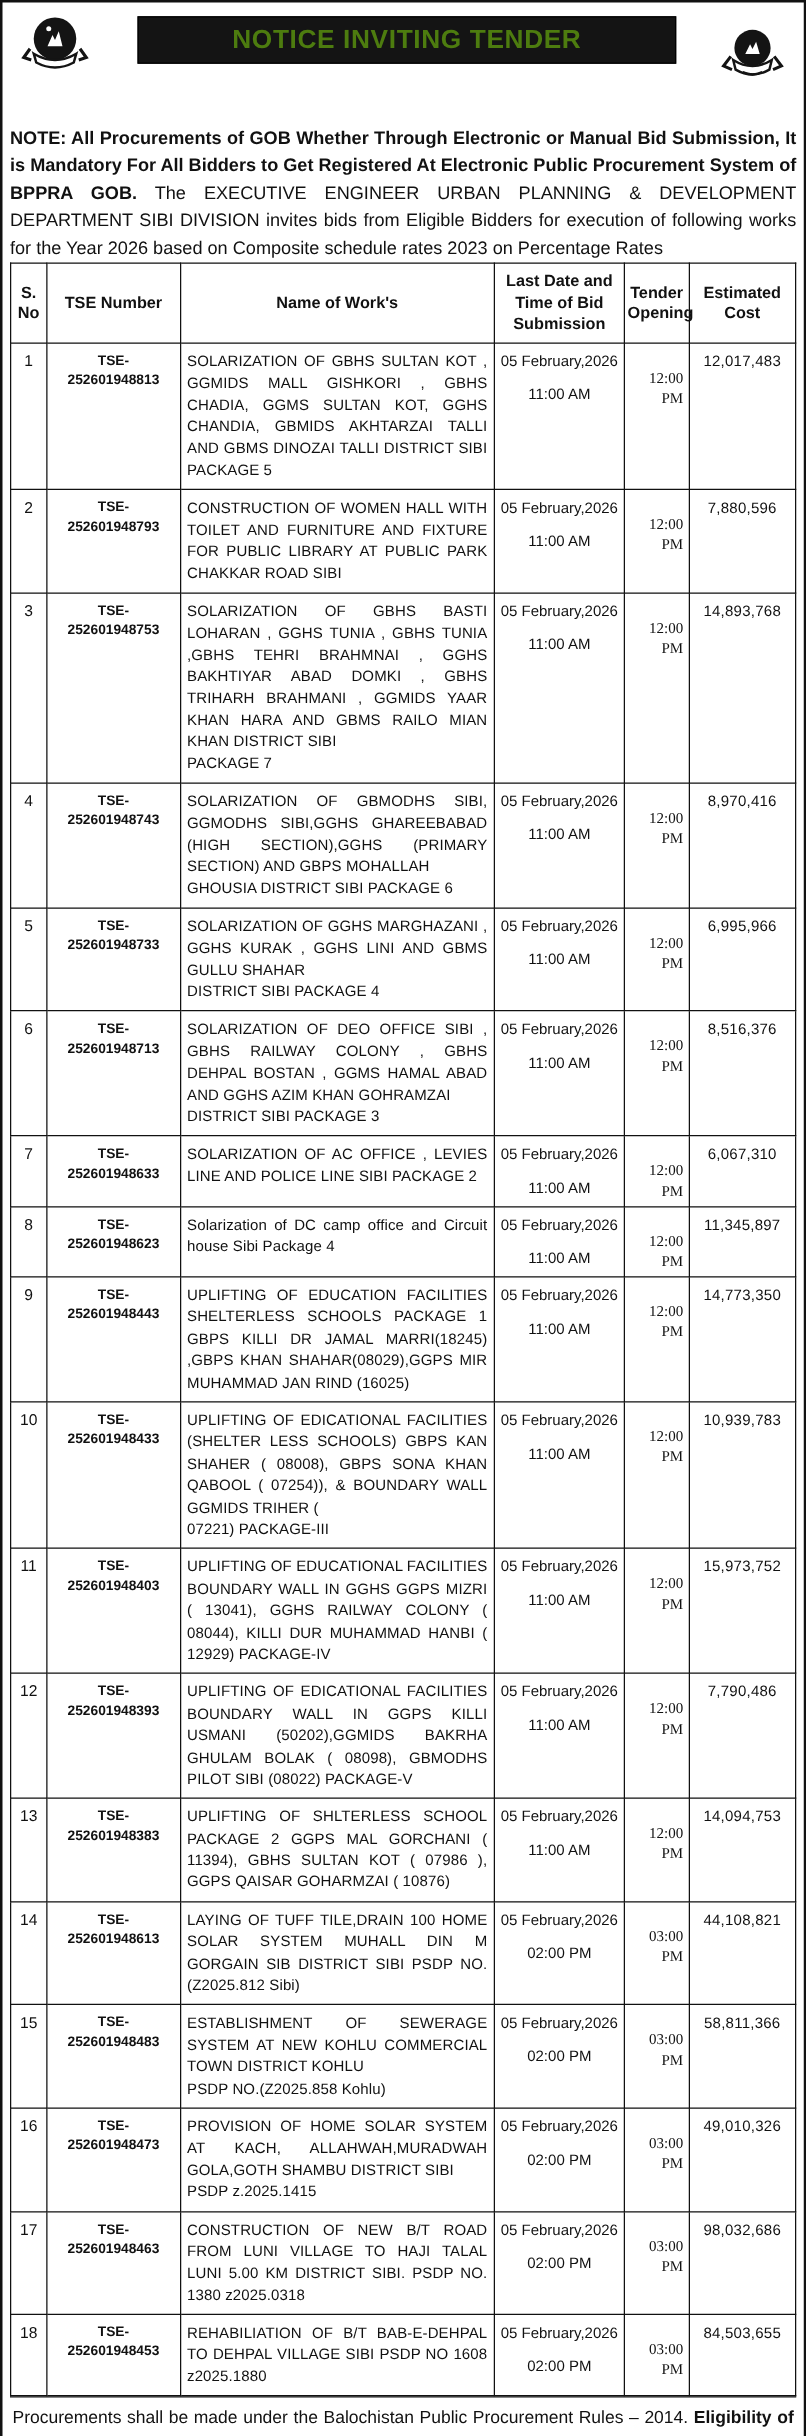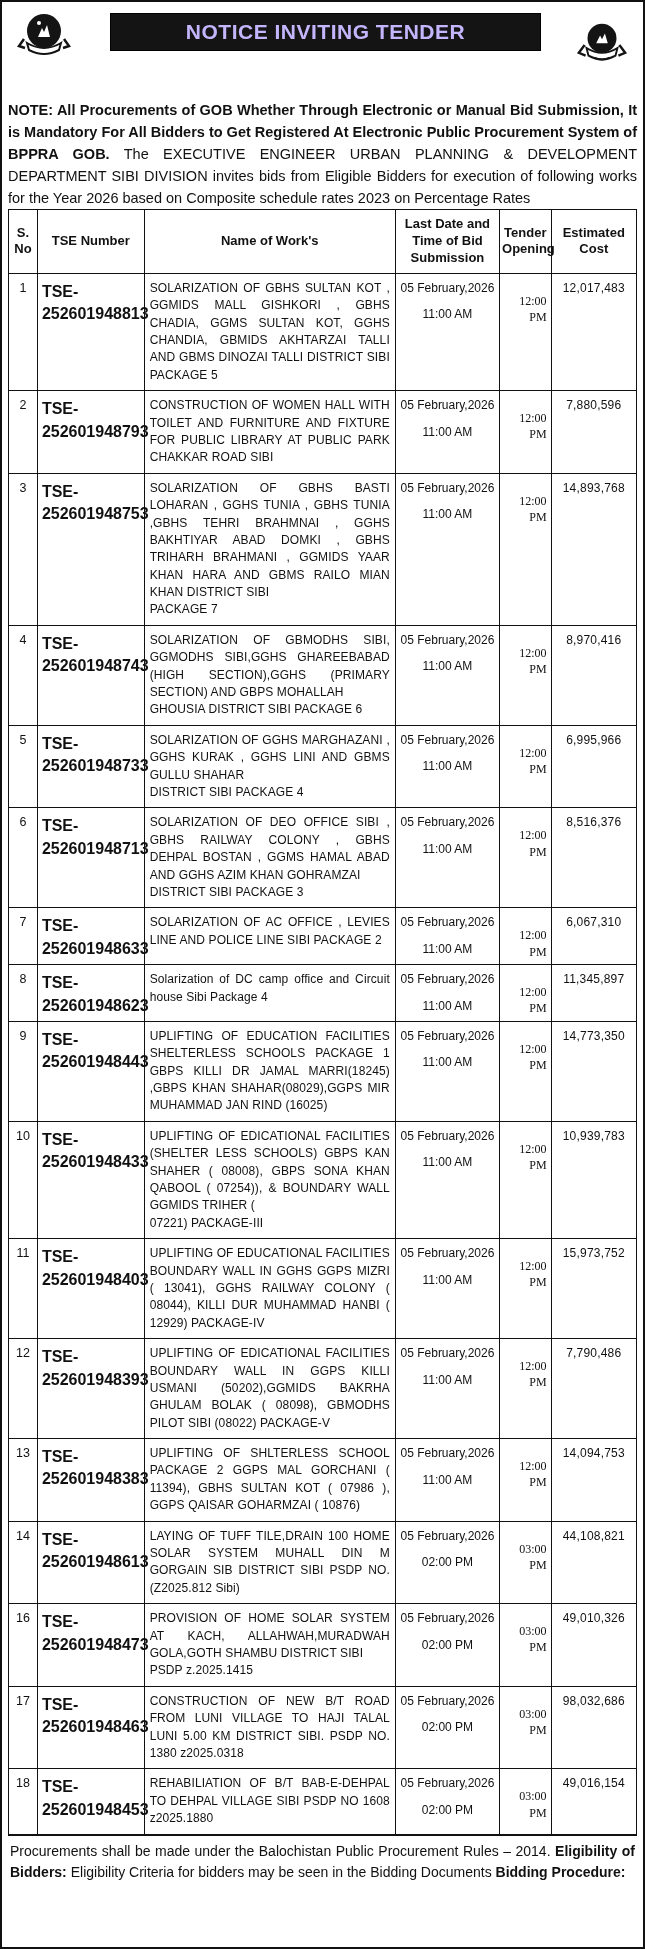--- a/index.html
+++ b/index.html
@@ -23,21 +23,21 @@
   .crest { flex: 0 0 auto; }
   .title-bar {
     flex: 1 1 auto;
     background: #141414;
     border: 1px solid #000;
     margin: 4px 26px 0 30px;
     height: 38px;
     display: flex; align-items: center; justify-content: center;
   }
   .title-bar .title-text {
-    color: #c4b5fd; font-weight: bold; font-size: 21px; letter-spacing: .5px;
+    color: #4d7c0f; font-weight: bold; font-size: 21px; letter-spacing: .5px;
     white-space: nowrap;
   }
   .crest-right { margin-top: 10px; }
   
   .note-para {
     font-size: 14.5px; line-height: 1.52; text-align: justify;
     margin-top: 20px;
   }
   .note-para .seg-bold { font-weight: bold; }
   .fee-line {
@@ -51,21 +51,21 @@
     border: 1.5px solid #111;
     vertical-align: top;
     padding: 4px 4px;
     font-size: 12px;
   }
   .tender-table th {
     font-weight: bold; text-align: center; font-size: 13px;
     vertical-align: middle; line-height: 1.3; padding: 6px 2px;
   }
   td.c-sno { text-align: center; font-size: 12.5px; padding-top: 7px; }
-  td.c-tse { text-align: left; font-weight: bold; font-size: 16px; padding-top: 7px; line-height: 1.4; }
+  td.c-tse { text-align: center; font-weight: bold; font-size: 11px; padding-top: 7px; line-height: 1.4; }
   td.c-work { text-align: justify; white-space: pre-line; line-height: 1.45; letter-spacing: .1px; padding: 6px 5px; }
   td.c-date { text-align: center; padding-top: 7px; line-height: 1.3; margin-left: 16px; }
   td.c-date .bid-time { margin-top: 11px; }
   td.c-open { text-align: right; padding-top: 19px; line-height: 1.35; font-family: Liberation Serif, serif; }
   td.c-cost { text-align: center; padding-top: 7px; letter-spacing: .2px; }
   
   .terms-para {
     border-top: 1.5px solid #111;
     font-size: 14px; line-height: 1.5; text-align: justify;
     white-space: pre-line;
@@ -292,20 +292,33 @@
 252601948613</td>
           <td class="c-work">LAYING OF TUFF TILE,DRAIN 100 HOME SOLAR SYSTEM MUHALL DIN M GORGAIN SIB DISTRICT SIBI PSDP NO. (Z2025.812 Sibi)</td>
           <td class="c-date">
             <div>05 February,2026</div>
             <div class="bid-time">02:00 PM</div>
           </td>
           <td class="c-open">03:00 PM</td>
           <td class="c-cost">44,108,821</td>
         </tr>
         <tr>
+          <td class="c-sno">15</td>
+          <td class="c-tse" style="white-space: pre-line;">TSE-
+252601948483</td>
+          <td class="c-work">ESTABLISHMENT OF SEWERAGE SYSTEM AT NEW KOHLU COMMERCIAL TOWN DISTRICT KOHLU
+PSDP NO.(Z2025.858  Kohlu)</td>
+          <td class="c-date">
+            <div>05 February,2026</div>
+            <div class="bid-time">02:00 PM</div>
+          </td>
+          <td class="c-open">03:00 PM</td>
+          <td class="c-cost">58,811,366</td>
+        </tr>
+        <tr>
           <td class="c-sno">16</td>
           <td class="c-tse" style="white-space: pre-line;">TSE-
 252601948473</td>
           <td class="c-work">PROVISION OF HOME SOLAR SYSTEM AT KACH, ALLAHWAH,MURADWAH GOLA,GOTH SHAMBU DISTRICT SIBI
 PSDP z.2025.1415</td>
           <td class="c-date">
             <div>05 February,2026</div>
             <div class="bid-time">02:00 PM</div>
           </td>
           <td class="c-open">03:00 PM</td>
@@ -326,20 +339,20 @@
         <tr>
           <td class="c-sno">18</td>
           <td class="c-tse" style="white-space: pre-line;">TSE-
 252601948453</td>
           <td class="c-work">REHABILIATION OF B/T BAB-E-DEHPAL TO DEHPAL VILLAGE SIBI PSDP NO 1608 z2025.1880</td>
           <td class="c-date">
             <div>05 February,2026</div>
             <div class="bid-time">02:00 PM</div>
           </td>
           <td class="c-open">03:00 PM</td>
-          <td class="c-cost">49,016,154</td>
+          <td class="c-cost">84,503,655</td>
         </tr>
       </tbody>
   </table>
 
   <p class="terms-para" id="terms-para"><span class="">Procurements shall be made under the Balochistan Public Procurement Rules – 2014. </span><span class="seg-b">Eligibility of Bidders:</span><span class=""> Eligibility Criteria for bidders may be seen in the Bidding Documents </span><span class="seg-b">Bidding Procedure:</span></p>
 
 </div>
 
 </body></html>

